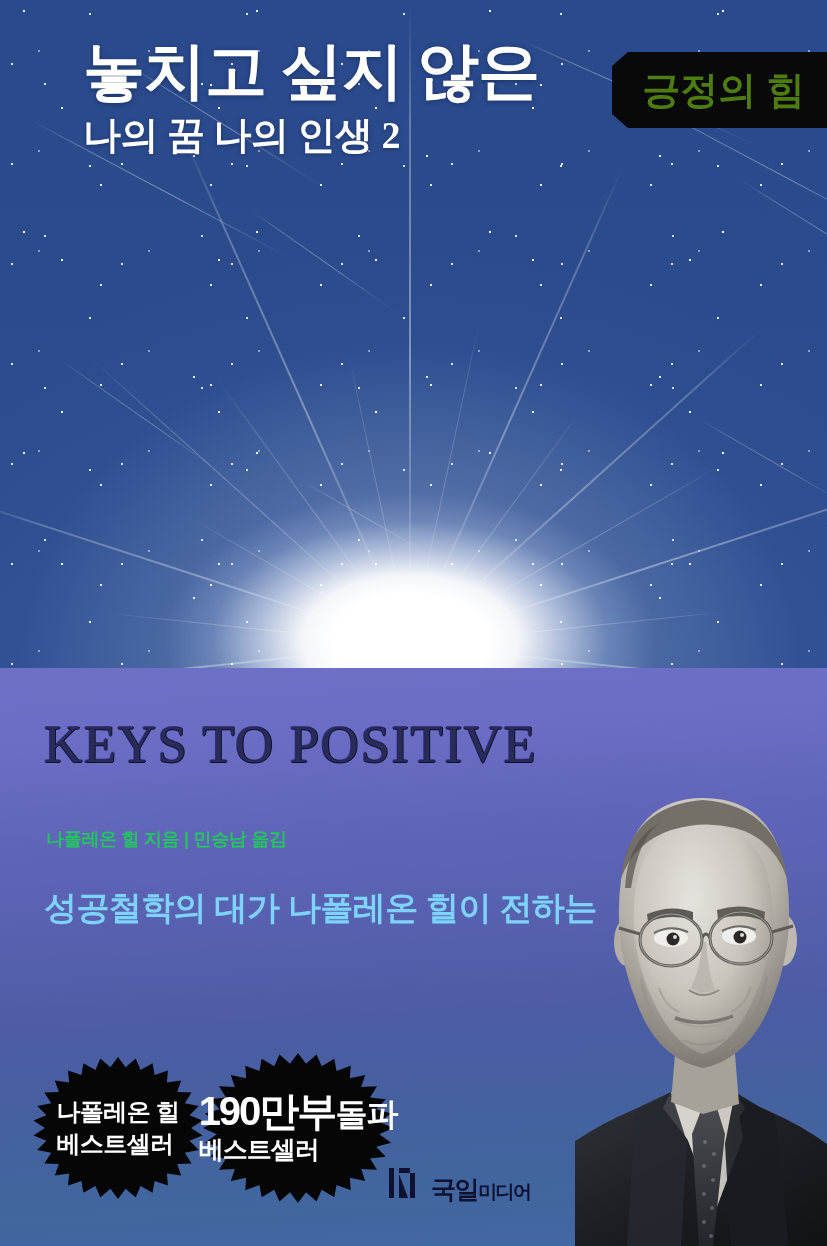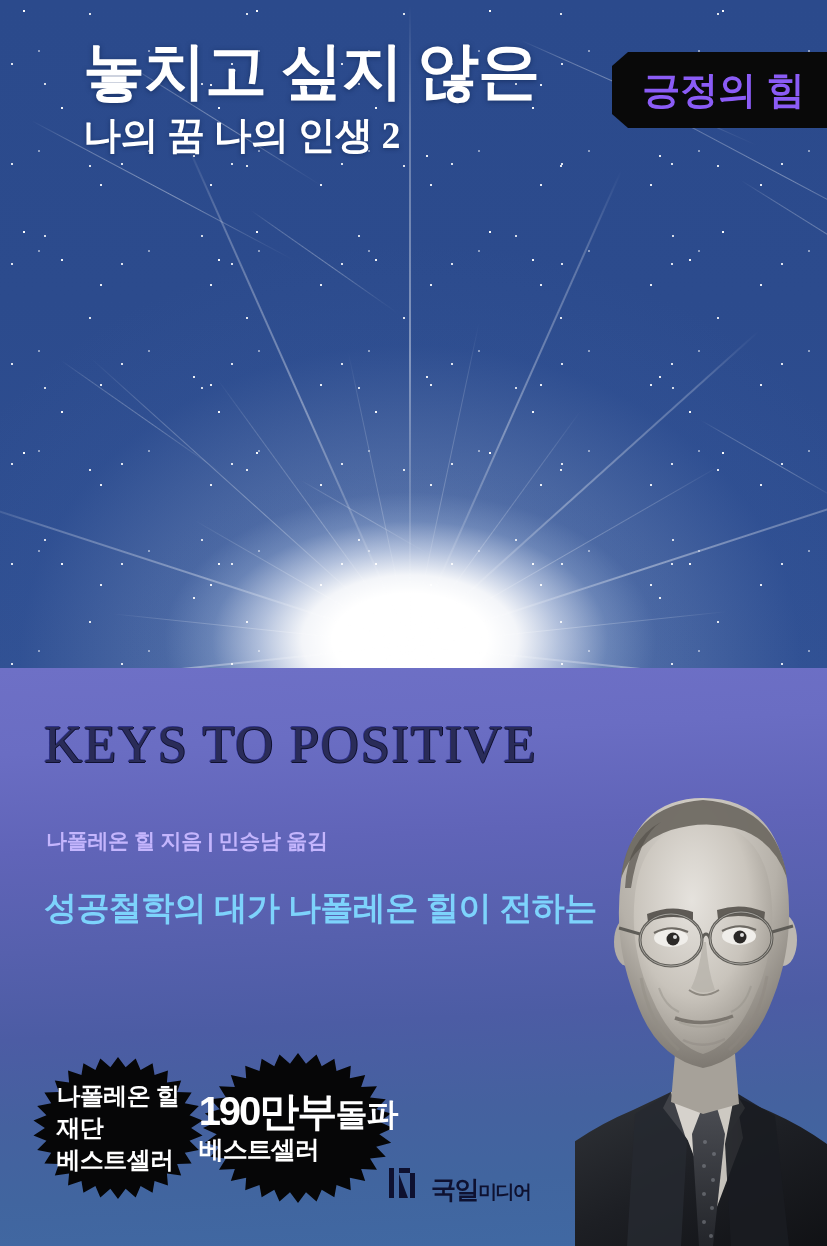--- a/index.html
+++ b/index.html
@@ -132,21 +132,21 @@
     width:215px; height:76px;
     background:#090909;
     z-index:7;
     clip-path:polygon(16px 0, 100% 0, 100% 100%, 16px 100%, 0 62px, 0 14px);
     display:flex; align-items:center; justify-content:center;
   }
   #ribbon-label {
     font-family:"Liberation Sans", sans-serif;
     font-weight:bold;
     font-size:38px;
-    color:#8b5cf6;
+    color:#4d7c0f;
     letter-spacing:0px;
     white-space:nowrap;
     padding-left:8px;
   }
 
   
   #portrait {
     position:absolute;
     left:575px; top:792px;
     width:252px; height:454px;
@@ -176,22 +176,22 @@
   }
   #eng-title .l2 { display:block; }
 
   
   #author {
     position:absolute;
     left:46px; top:827px;
     z-index:6;
     font-family:"Liberation Sans", sans-serif;
     font-weight:bold;
-    font-size:21px;
-    color:#c4b5fd;
+    font-size:18px;
+    color:#22c55e;
     letter-spacing:-.3px;
     white-space:nowrap;
   }
 
   
   #tagline {
     position:absolute;
     left:44px; top:885px;
     z-index:6;
     font-family:"Liberation Sans", sans-serif;
@@ -438,21 +438,20 @@
   <div id="author">나폴레온 힐 지음 | 민승남 옮김</div>
 
   <div id="tagline">
     <span>성공철학의 대가 나폴레온 힐이 전하는</span>
   </div>
 
   <div class="seal" id="seal-left">
     <div class="burst" style="clip-path: polygon(50% 0%, 54.49% 7.24%, 60.4% 1.09%, 63.29% 9.1%, 70.34% 4.32%, 71.5% 12.76%, 79.39% 9.55%, 78.77% 18.04%, 87.16% 16.54%, 84.79% 24.73%, 93.3% 25%, 89.28% 32.51%, 97.55% 34.55%, 92.06% 41.06%, 99.73% 44.77%, 93% 50%, 99.73% 55.23%, 92.06% 58.94%, 97.55% 65.45%, 89.28% 67.49%, 93.3% 75%, 84.79% 75.27%, 87.16% 83.46%, 78.77% 81.96%, 79.39% 90.45%, 71.5% 87.24%, 70.34% 95.68%, 63.29% 90.9%, 60.4% 98.91%, 54.49% 92.76%, 50% 100%, 45.51% 92.76%, 39.6% 98.91%, 36.71% 90.9%, 29.66% 95.68%, 28.5% 87.24%, 20.61% 90.45%, 21.23% 81.96%, 12.84% 83.46%, 15.21% 75.27%, 6.7% 75%, 10.72% 67.49%, 2.45% 65.45%, 7.94% 58.94%, 0.27% 55.23%, 7% 50%, 0.27% 44.77%, 7.94% 41.06%, 2.45% 34.55%, 10.72% 32.51%, 6.7% 25%, 15.21% 24.73%, 12.84% 16.54%, 21.23% 18.04%, 20.61% 9.55%, 28.5% 12.76%, 29.66% 4.32%, 36.71% 9.1%, 39.6% 1.09%, 45.51% 7.24%);"></div>
     <div class="txt">
       <span class="ln">나폴레온 힐</span>
-      <span class="ln">재단</span>
       <span class="ln">베스트셀러</span>
     </div>
   </div>
 
   <div class="seal" id="seal-right">
     <div class="burst" style="clip-path: polygon(50% 0%, 54.21% 7.21%, 59.75% 0.96%, 62.48% 8.85%, 69.13% 3.81%, 70.27% 12.08%, 77.78% 8.43%, 77.28% 16.76%, 85.36% 14.64%, 83.24% 22.72%, 91.57% 22.22%, 87.92% 29.73%, 96.19% 30.87%, 91.15% 37.52%, 99.04% 40.25%, 92.79% 45.79%, 100% 50%, 92.79% 54.21%, 99.04% 59.75%, 91.15% 62.48%, 96.19% 69.13%, 87.92% 70.27%, 91.57% 77.78%, 83.24% 77.28%, 85.36% 85.36%, 77.28% 83.24%, 77.78% 91.57%, 70.27% 87.92%, 69.13% 96.19%, 62.48% 91.15%, 59.75% 99.04%, 54.21% 92.79%, 50% 100%, 45.79% 92.79%, 40.25% 99.04%, 37.52% 91.15%, 30.87% 96.19%, 29.73% 87.92%, 22.22% 91.57%, 22.72% 83.24%, 14.64% 85.36%, 16.76% 77.28%, 8.43% 77.78%, 12.08% 70.27%, 3.81% 69.13%, 8.85% 62.48%, 0.96% 59.75%, 7.21% 54.21%, 0% 50%, 7.21% 45.79%, 0.96% 40.25%, 8.85% 37.52%, 3.81% 30.87%, 12.08% 29.73%, 8.43% 22.22%, 16.76% 22.72%, 14.64% 14.64%, 22.72% 16.76%, 22.22% 8.43%, 29.73% 12.08%, 30.87% 3.81%, 37.52% 8.85%, 40.25% 0.96%, 45.79% 7.21%);"></div>
     <div class="txt">
       <span class="big"><span>190만부</span><span class="small">돌파</span></span>
       <span class="sub">베스트셀러</span>
     </div>

